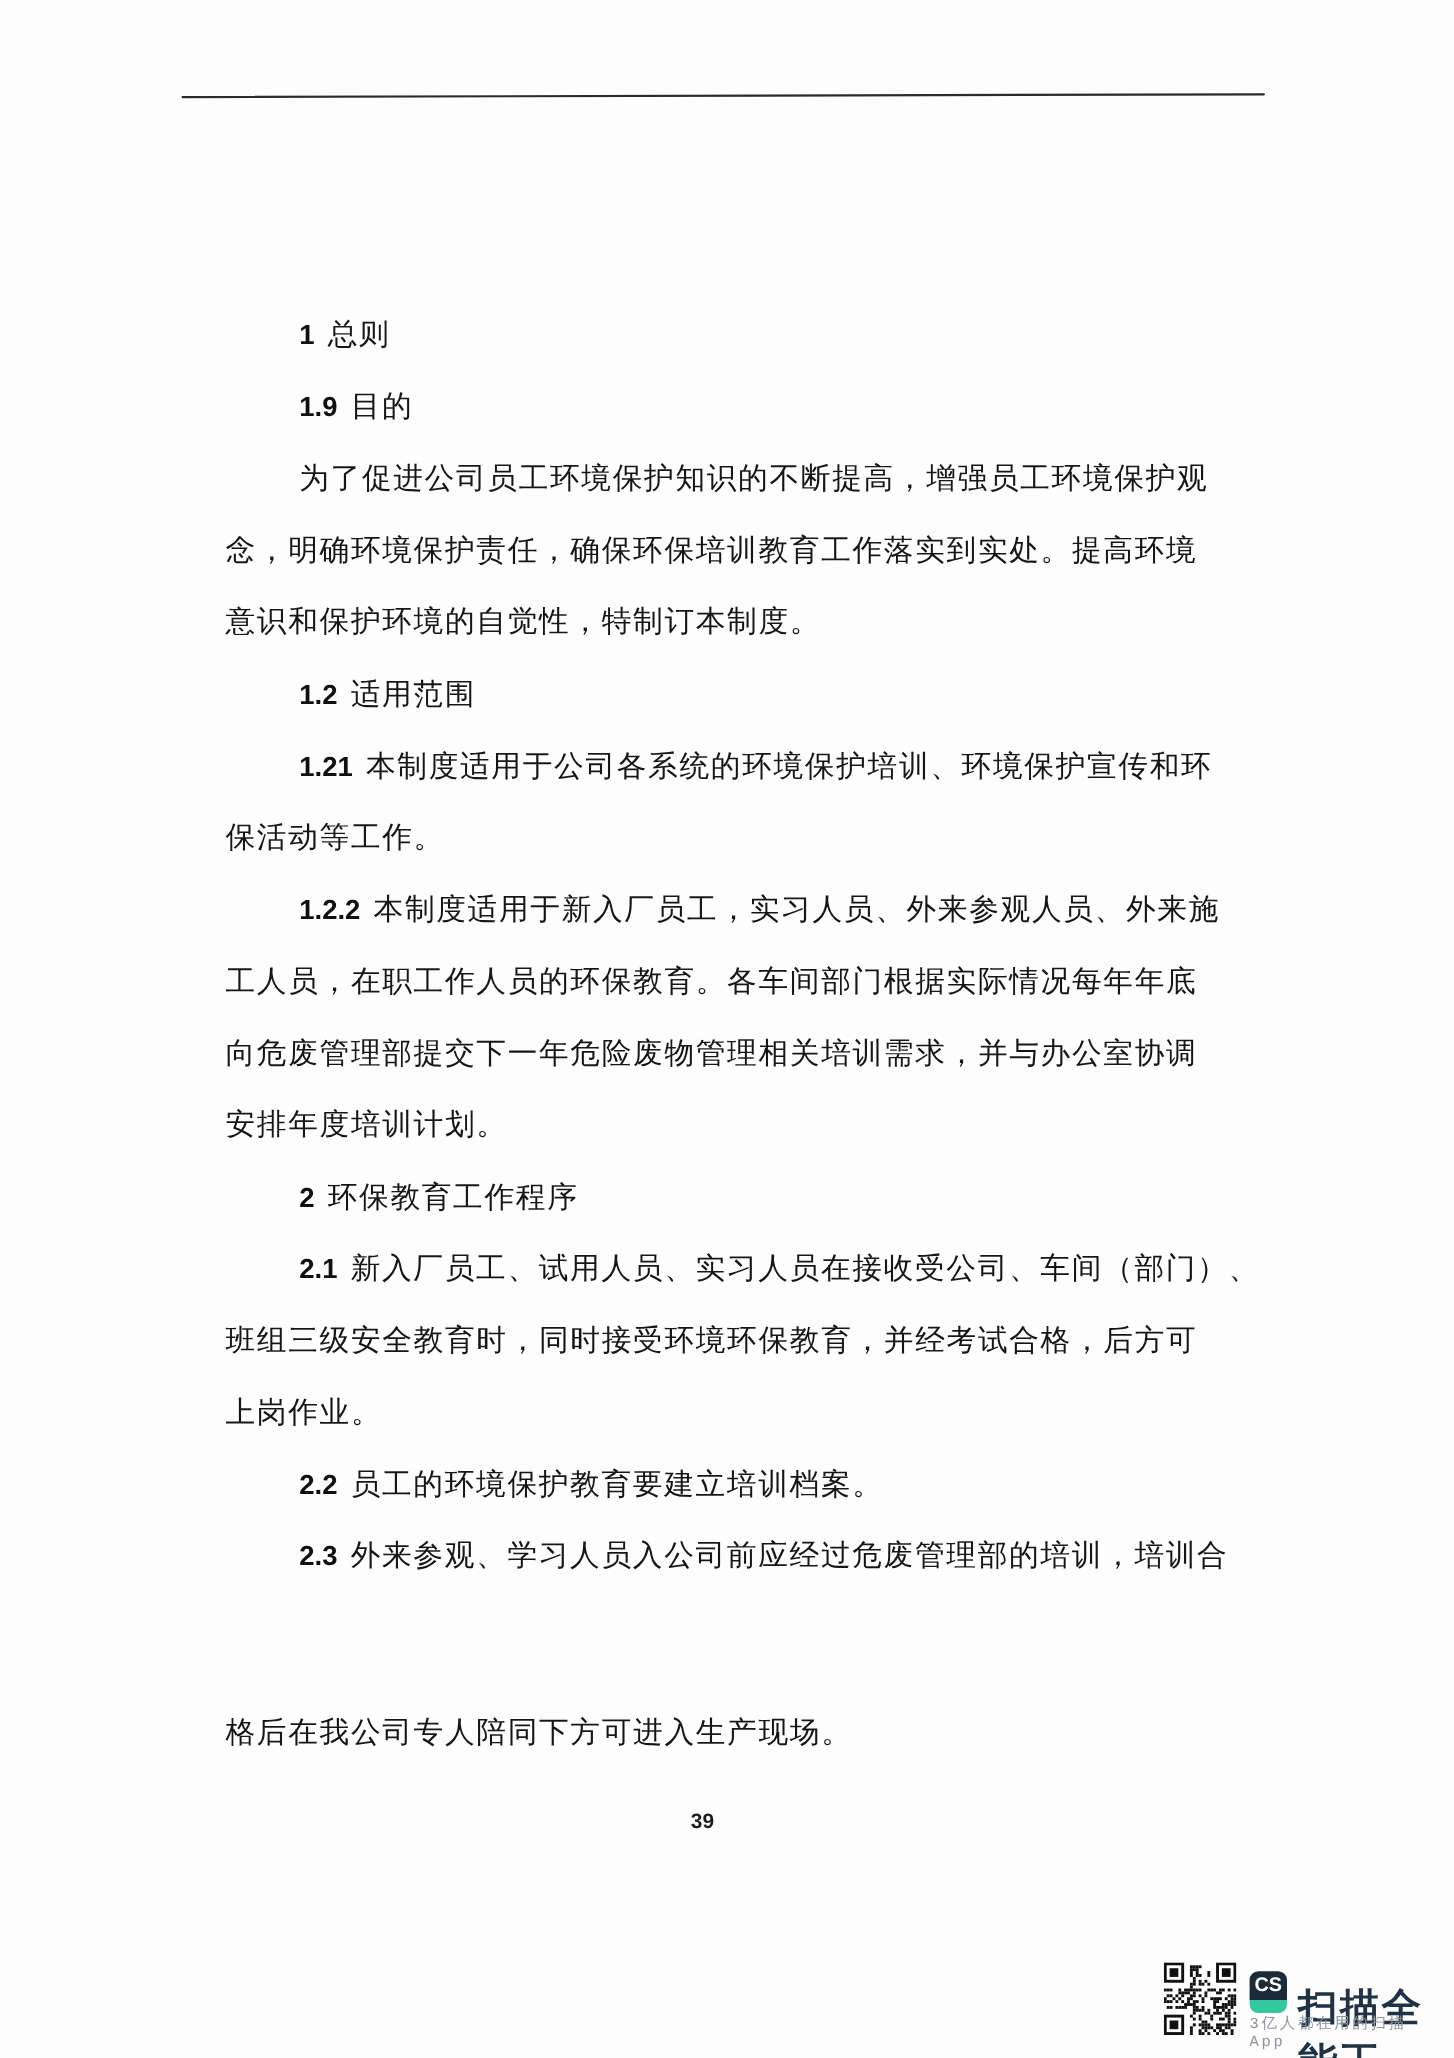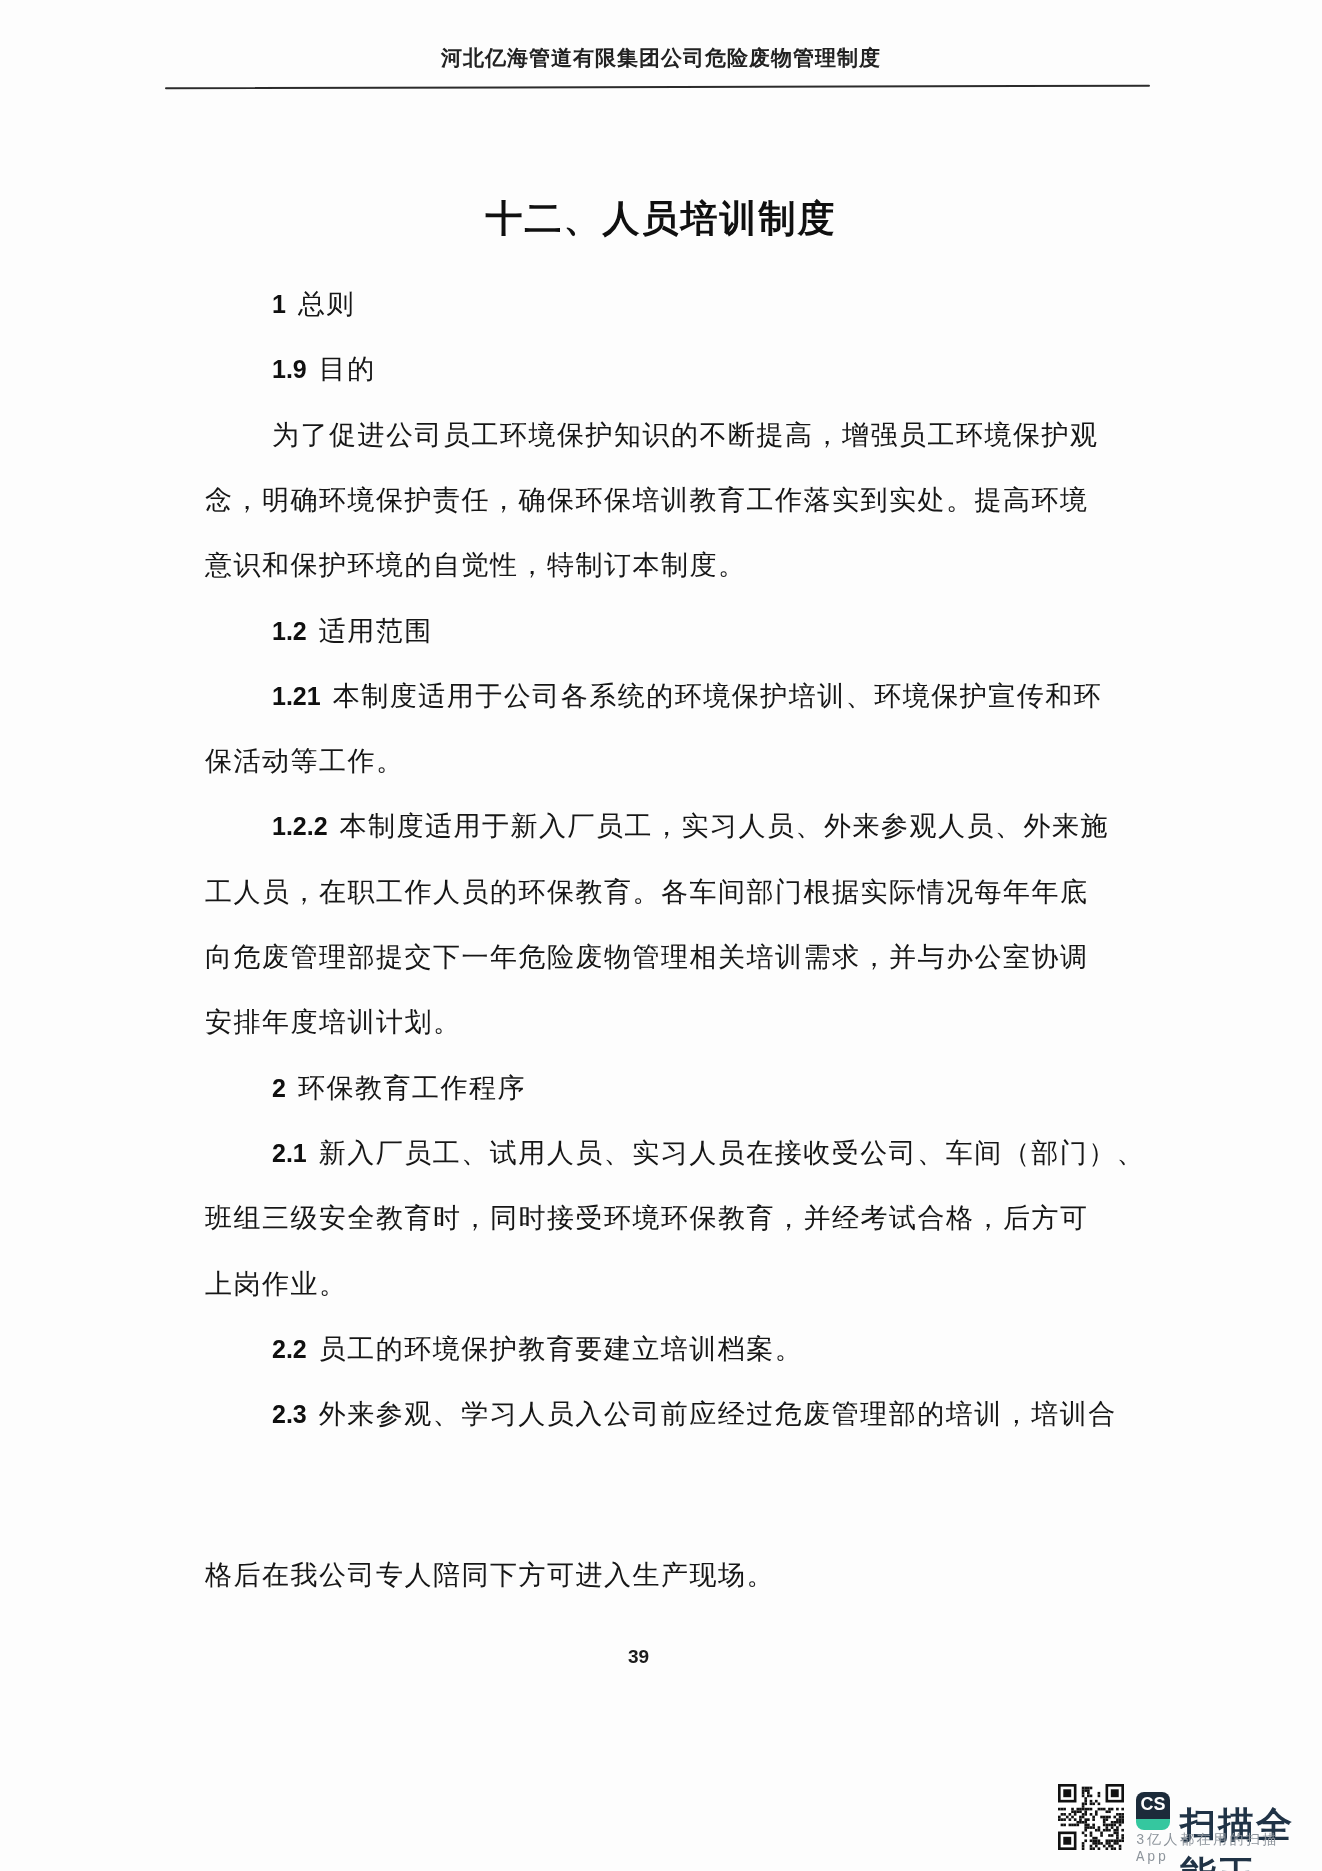--- a/index.html
+++ b/index.html
@@ -71,24 +71,22 @@
     position:absolute;left:78px;top:47px;
     font-family:Liberation Mono, monospace;
     font-size:14px;letter-spacing:2.5px;
   }
 </style>
 </head>
 <body>
 
 <div class="page">
 
-  <div class="header-text">河北亿海管道有限集团公司危险废物管理制度</div>
   <div class="header-rule"></div>
 
-  <div class="doc-title">十二、人员培训制度</div>
 
   <div>
       <div class="doc-line" style="top: 288px; left: 272px;"><span class="num">1</span><span>总则</span></div>
       <div class="doc-line" style="top: 353px; left: 272px;"><span class="num">1.9</span><span>目的</span></div>
       <div class="doc-line" style="top: 419px; left: 272px;"><span>为了促进公司员工环境保护知识的不断提高，增强员工环境保护观</span></div>
       <div class="doc-line" style="top: 484px; left: 205px;"><span>念，明确环境保护责任，确保环保培训教育工作落实到实处。提高环境</span></div>
       <div class="doc-line" style="top: 549px; left: 205px;"><span>意识和保护环境的自觉性，特制订本制度。</span></div>
       <div class="doc-line" style="top: 615px; left: 272px;"><span class="num">1.2</span><span>适用范围</span></div>
       <div class="doc-line" style="top: 680px; left: 272px;"><span class="num">1.21</span><span>本制度适用于公司各系统的环境保护培训、环境保护宣传和环</span></div>
       <div class="doc-line" style="top: 745px; left: 205px;"><span>保活动等工作。</span></div>

